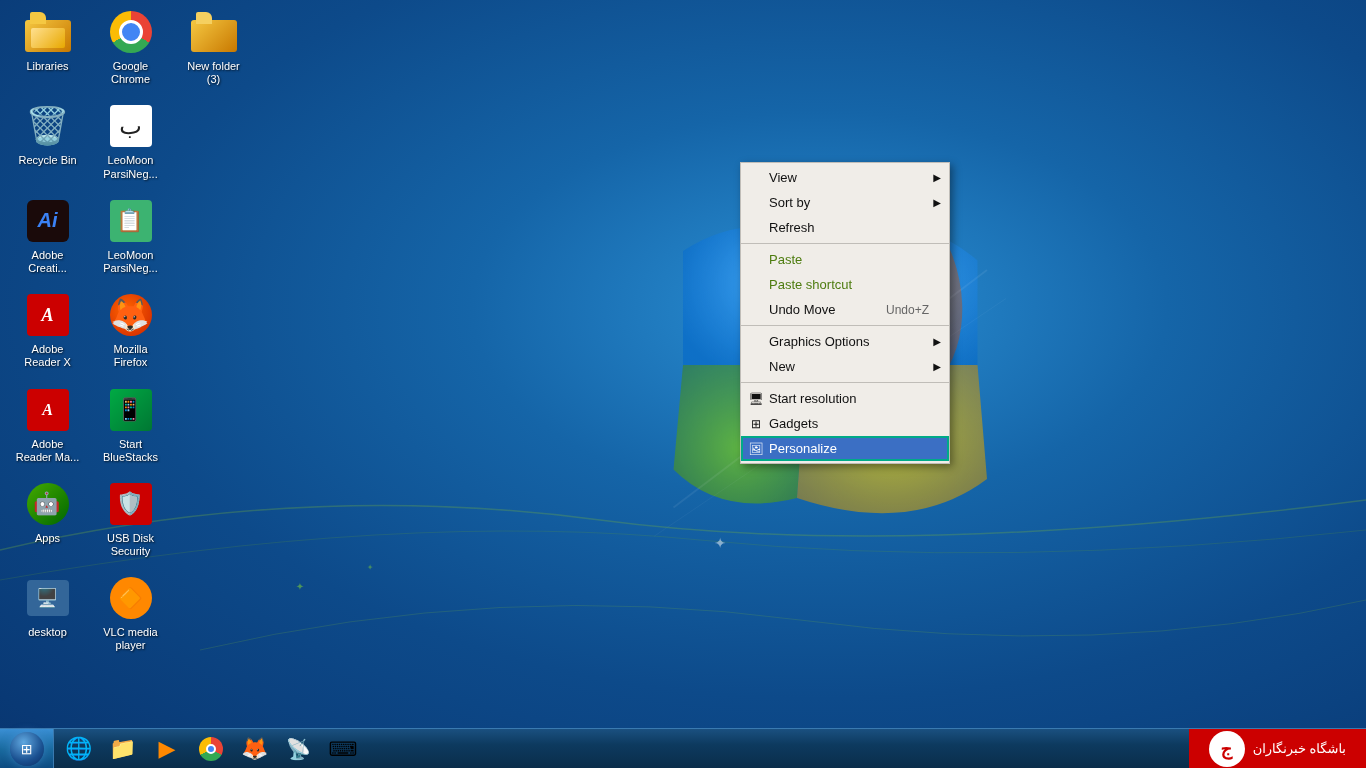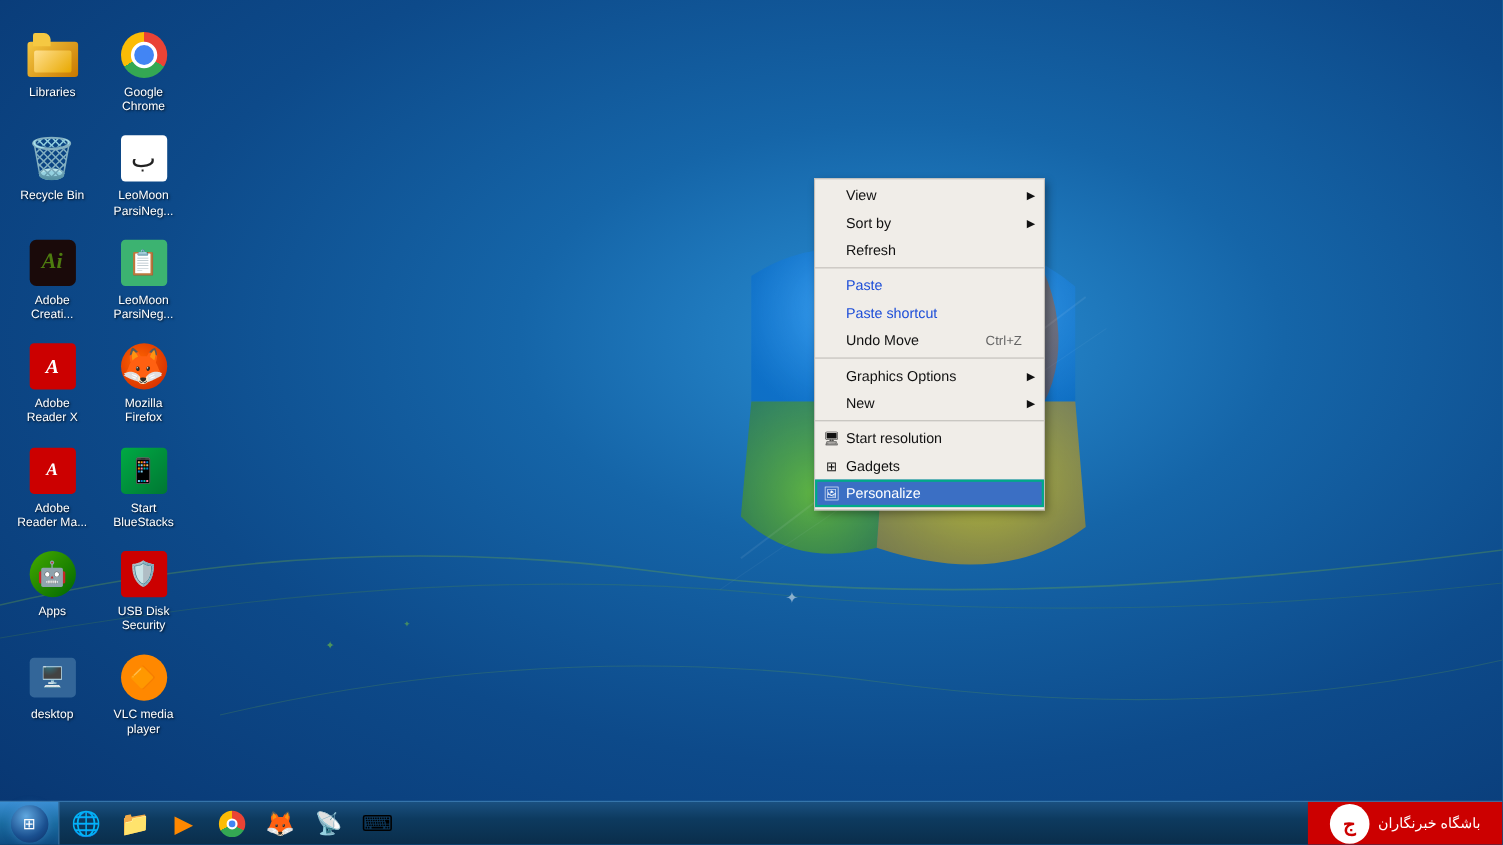--- a/index.html
+++ b/index.html
@@ -36,21 +36,21 @@
     .deco-lines {
       position: absolute;
       left: 0; top: 0;
       width: 100%; height: 100%;
       pointer-events: none;
     }
 
     
     .desktop-icons {
       position: absolute;
-      top: 22px;
+      top: 4px;
       left: 10px;
       display: flex;
       flex-direction: column;
       gap: 8px;
     }
 
     .icon-row {
       display: flex;
       gap: 8px;
     }
@@ -239,21 +239,21 @@
       padding: 5px 20px 5px 28px;
       font-size: 13px;
       color: #111;
       cursor: pointer;
       position: relative;
       white-space: nowrap;
       min-height: 24px;
       text-align: center;
     }
     .menu-item.disabled {
-      color: #1d4ed8;
+      color: #4d7c0f;
       cursor: default;
     }
     .menu-item.highlighted {
       background: #3b6fc4;
       color: white;
       outline: 2px solid #00aa88;
       outline-offset: -2px;
     }
     .menu-item .arrow {
       position: absolute;
@@ -429,20 +429,29 @@
           </div>
         </div>
         <span class="icon-label">Libraries</span>
       </div>
       <div class="desktop-icon">
         <div class="icon-img">
           <div class="icon-chrome"></div>
         </div>
         <span class="icon-label">Google Chrome</span>
       </div>
+      <div class="desktop-icon">
+        <div class="icon-img">
+          <div style="position:relative;width:46px;height:40px;">
+            <div style="position:absolute;bottom:0;left:0;width:46px;height:32px;background:linear-gradient(135deg,#f5c842,#c87800);border-radius:3px;"></div>
+            <div style="position:absolute;top:0;left:5px;width:16px;height:12px;background:#f5d060;border-radius:2px 6px 0 0;"></div>
+          </div>
+        </div>
+        <span class="icon-label">New folder (3)</span>
+      </div>
     </div>
 
     <div class="icon-row">
       <div class="desktop-icon">
         <div class="icon-img">
           <span style="font-size:36px;">🗑️</span>
         </div>
         <span class="icon-label">Recycle Bin</span>
       </div>
       <div class="desktop-icon">
@@ -450,21 +459,21 @@
           <div class="icon-leomoon" style="font-size:24px;color:#222;">ب</div>
         </div>
         <span class="icon-label">LeoMoon ParsiNeg...</span>
       </div>
     </div>
 
     <div class="icon-row">
       <div class="desktop-icon">
         <div class="icon-img">
           <div class="icon-adobe-cc">
-              <span style="color:#4d7c0f;font-style:italic;font-family:Liberation Serif, serif;">Ai</span>
+              <span style="color:#3b82f6;font-style:italic;font-family:Liberation Sans, sans-serif;">Ai</span>
             </div>
         </div>
         <span class="icon-label">Adobe Creati...</span>
       </div>
       <div class="desktop-icon">
         <div class="icon-img">
           <div class="icon-leomoon2">📋</div>
         </div>
         <span class="icon-label">LeoMoon ParsiNeg...</span>
       </div>
@@ -545,21 +554,21 @@
     </div>
     <div class="menu-separator"></div>
     <div class="menu-item disabled">
       <span>Paste</span>
     </div>
     <div class="menu-item disabled">
       <span>Paste shortcut</span>
     </div>
     <div class="menu-item">
       <span>Undo Move</span>
-      <span class="menu-item-shortcut">Ctrl+Z</span>
+      <span class="menu-item-shortcut">Undo+Z</span>
     </div>
     <div class="menu-separator"></div>
     <div class="menu-item">
       <span>Graphics Options</span>
       <span class="arrow">▶</span>
     </div>
     <div class="menu-item">
       <span>New</span>
       <span class="arrow">▶</span>
     </div>

